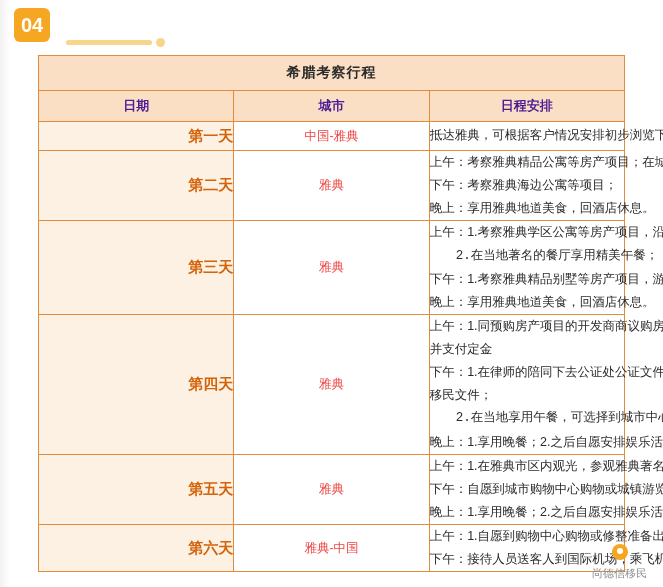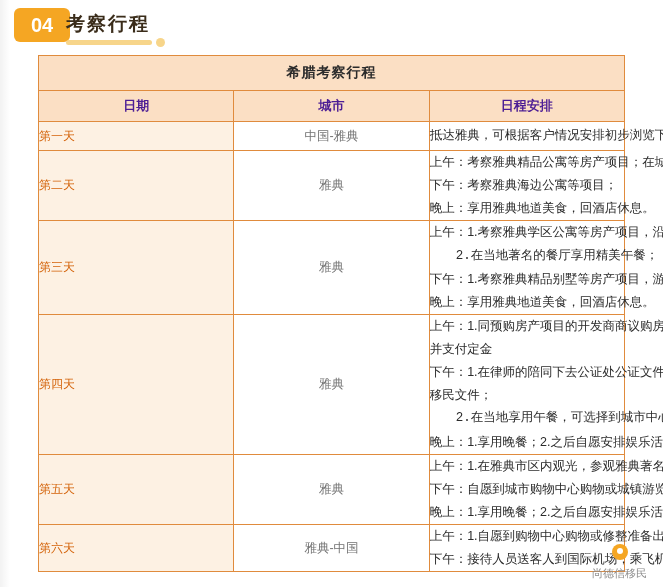--- a/index.html
+++ b/index.html
@@ -19,21 +19,21 @@
   .header {
     position: relative;
     height: 52px;
     padding: 0 0 0 14px;
     box-sizing: border-box;
   }
   .badge {
     position: absolute;
     left: 14px;
     top: 8px;
-    width: 56px;
+    width: 36px;
     height: 34px;
     background: #f5a623;
     border-radius: 6px;
     color: #ffffff;
     font-size: 20px;
     font-weight: bold;
     display: flex;
     align-items: center;
     justify-content: center;
     letter-spacing: 0;
@@ -96,31 +96,31 @@
   .tbl-head td {
     background: #fbdfc4;
     text-align: center;
     font-size: 13px;
     font-weight: bold;
     color: #4c1d95;
     height: 30px;
   }
   td.day {
     width: 66px;
-    text-align: left;
-    font-size: 12px;
-    font-weight: normal;
+    text-align: right;
+    font-size: 15px;
+    font-weight: bold;
     color: #d4640b;
     background: #fdf1e3;
   }
   td.city {
     width: 82px;
     text-align: center;
     font-size: 12.5px;
-    color: #737373;
+    color: #ef4444;
     background: #ffffff;
   }
   td.plan {
     padding: 6px 8px 6px 10px;
     font-size: 12.5px;
     color: #2b2b2b;
     line-height: 1.85;
     background: #ffffff;
   }
   td.plan .ln {
@@ -172,21 +172,20 @@
     pointer-events: none;
   }
 </style>
 </head>
 <body>
 
 <div class="edge-shadow"></div>
 
 <div class="header">
   <div class="badge">04</div>
-  <div class="header-title">考察行程</div>
   <div class="title-underline"></div>
   <div class="title-dot"></div>
 </div>
 
 <div class="table-wrap">
   <table class="schedule">
     <tbody>
       <tr class="tbl-title">
         <td colspan="3">希腊考察行程</td>
       </tr>

